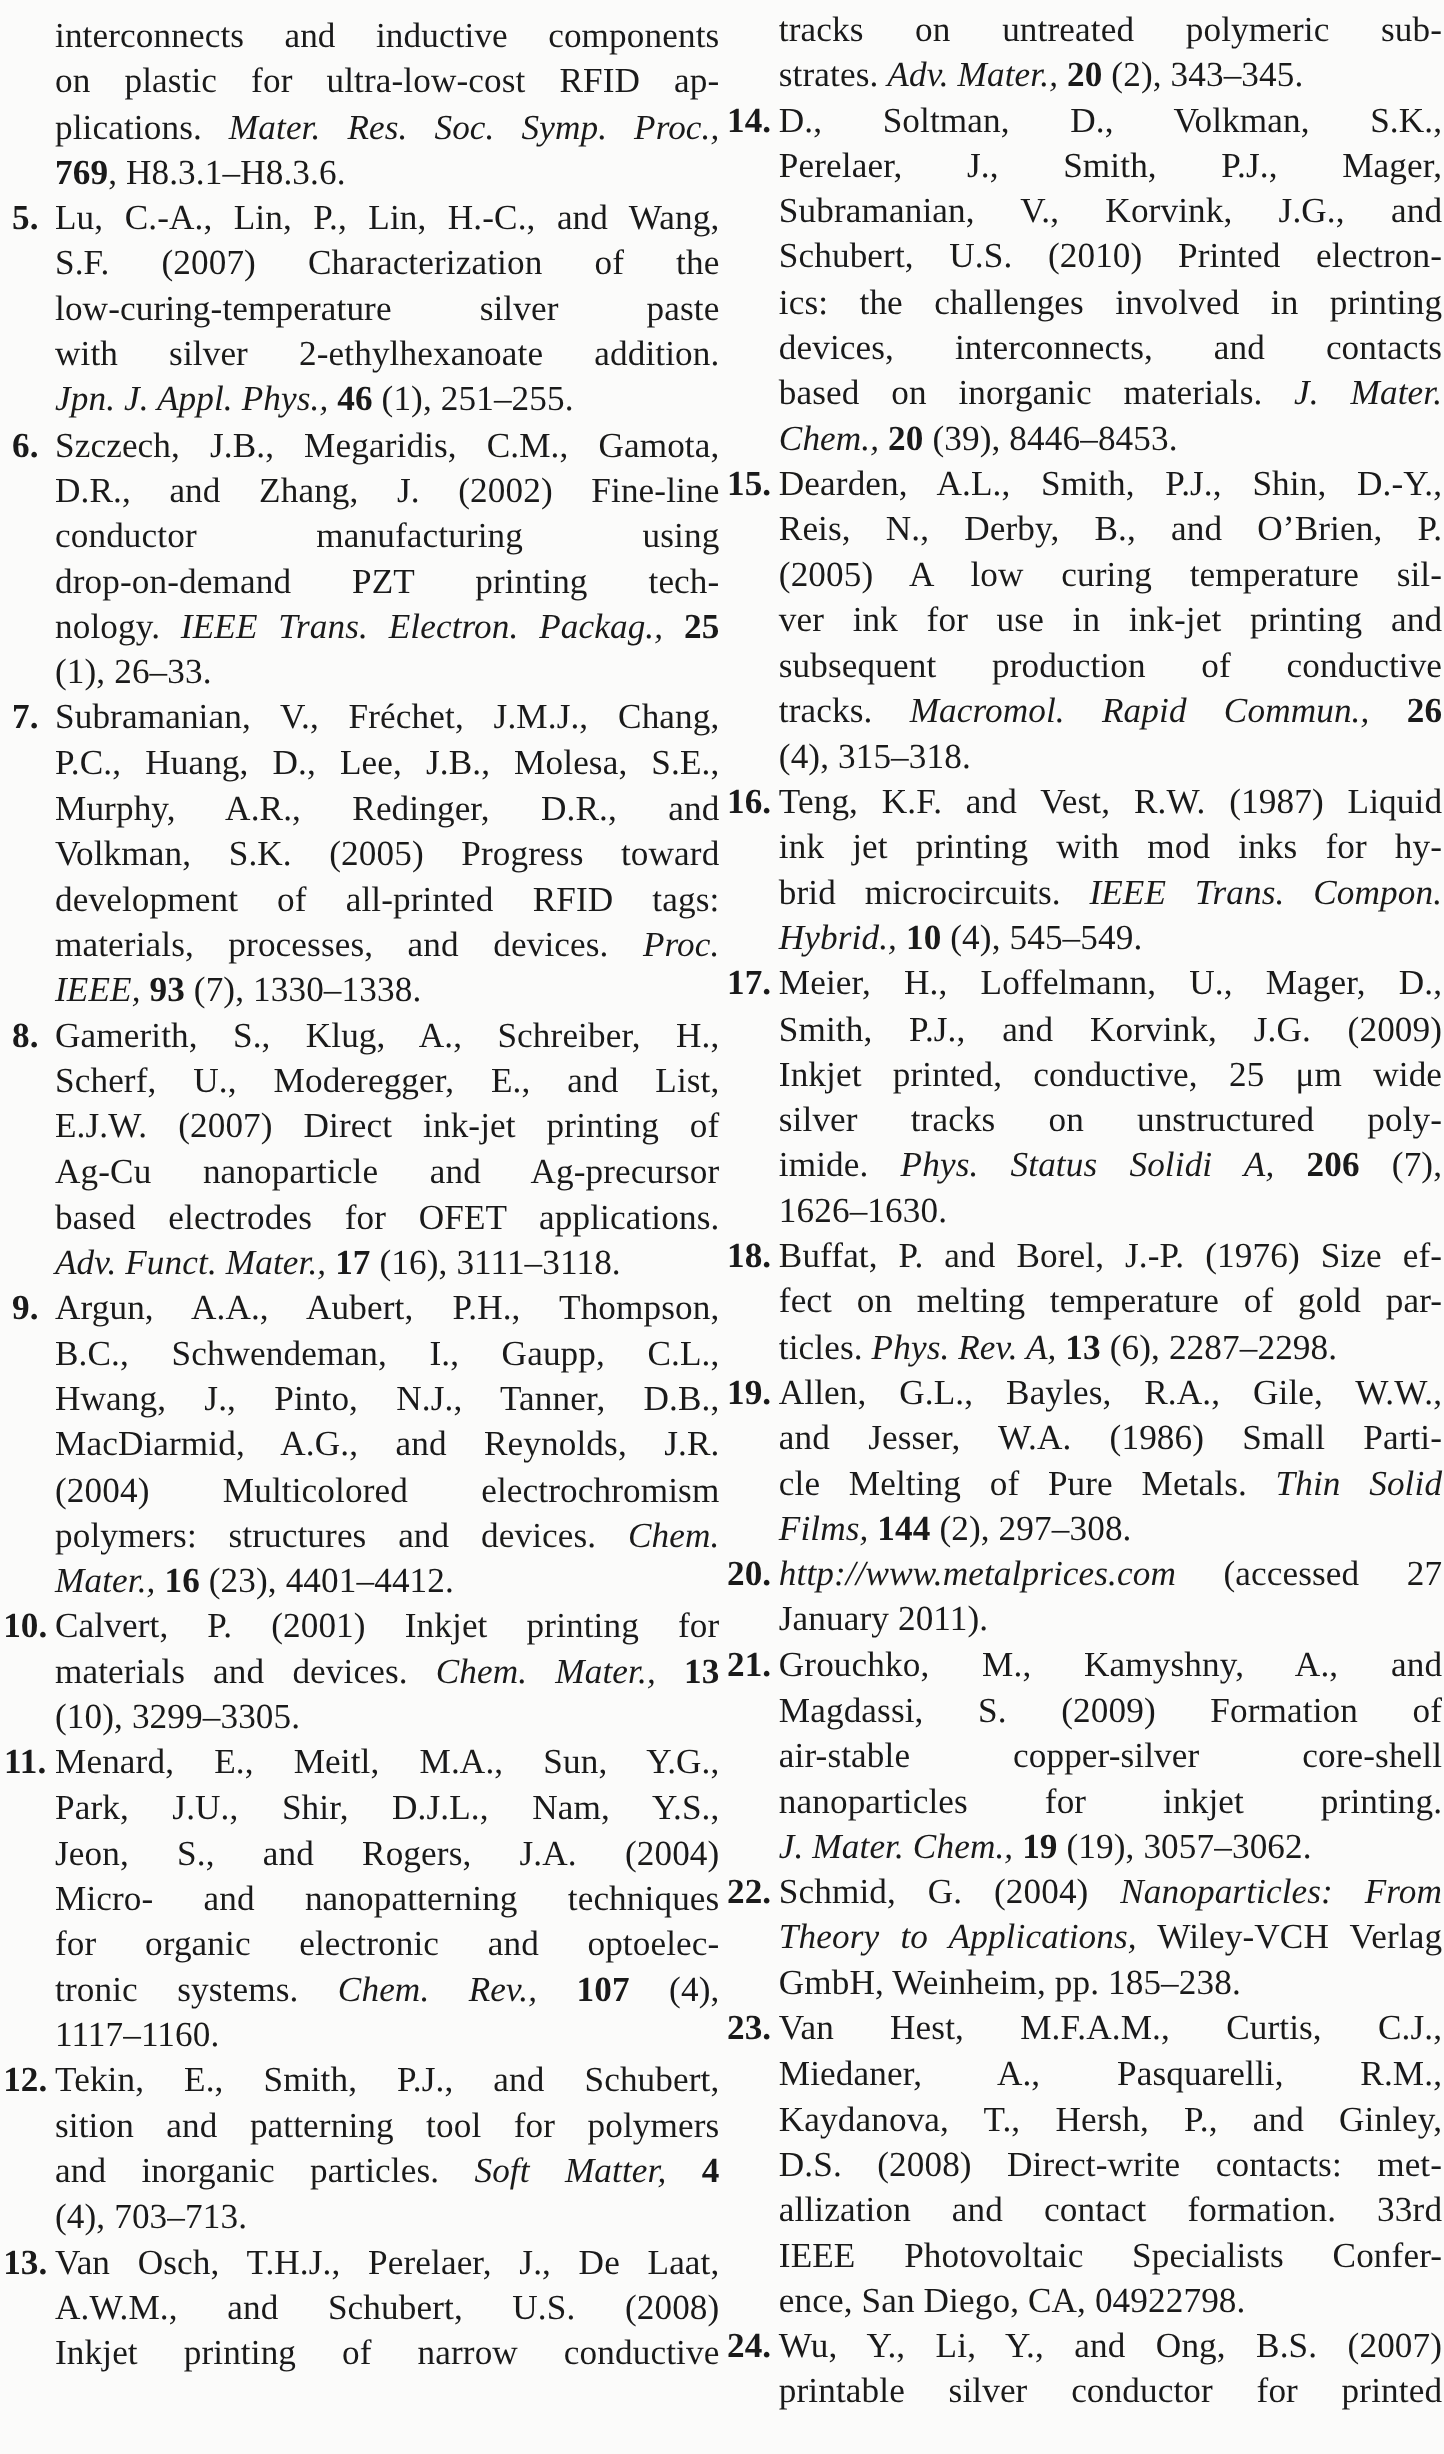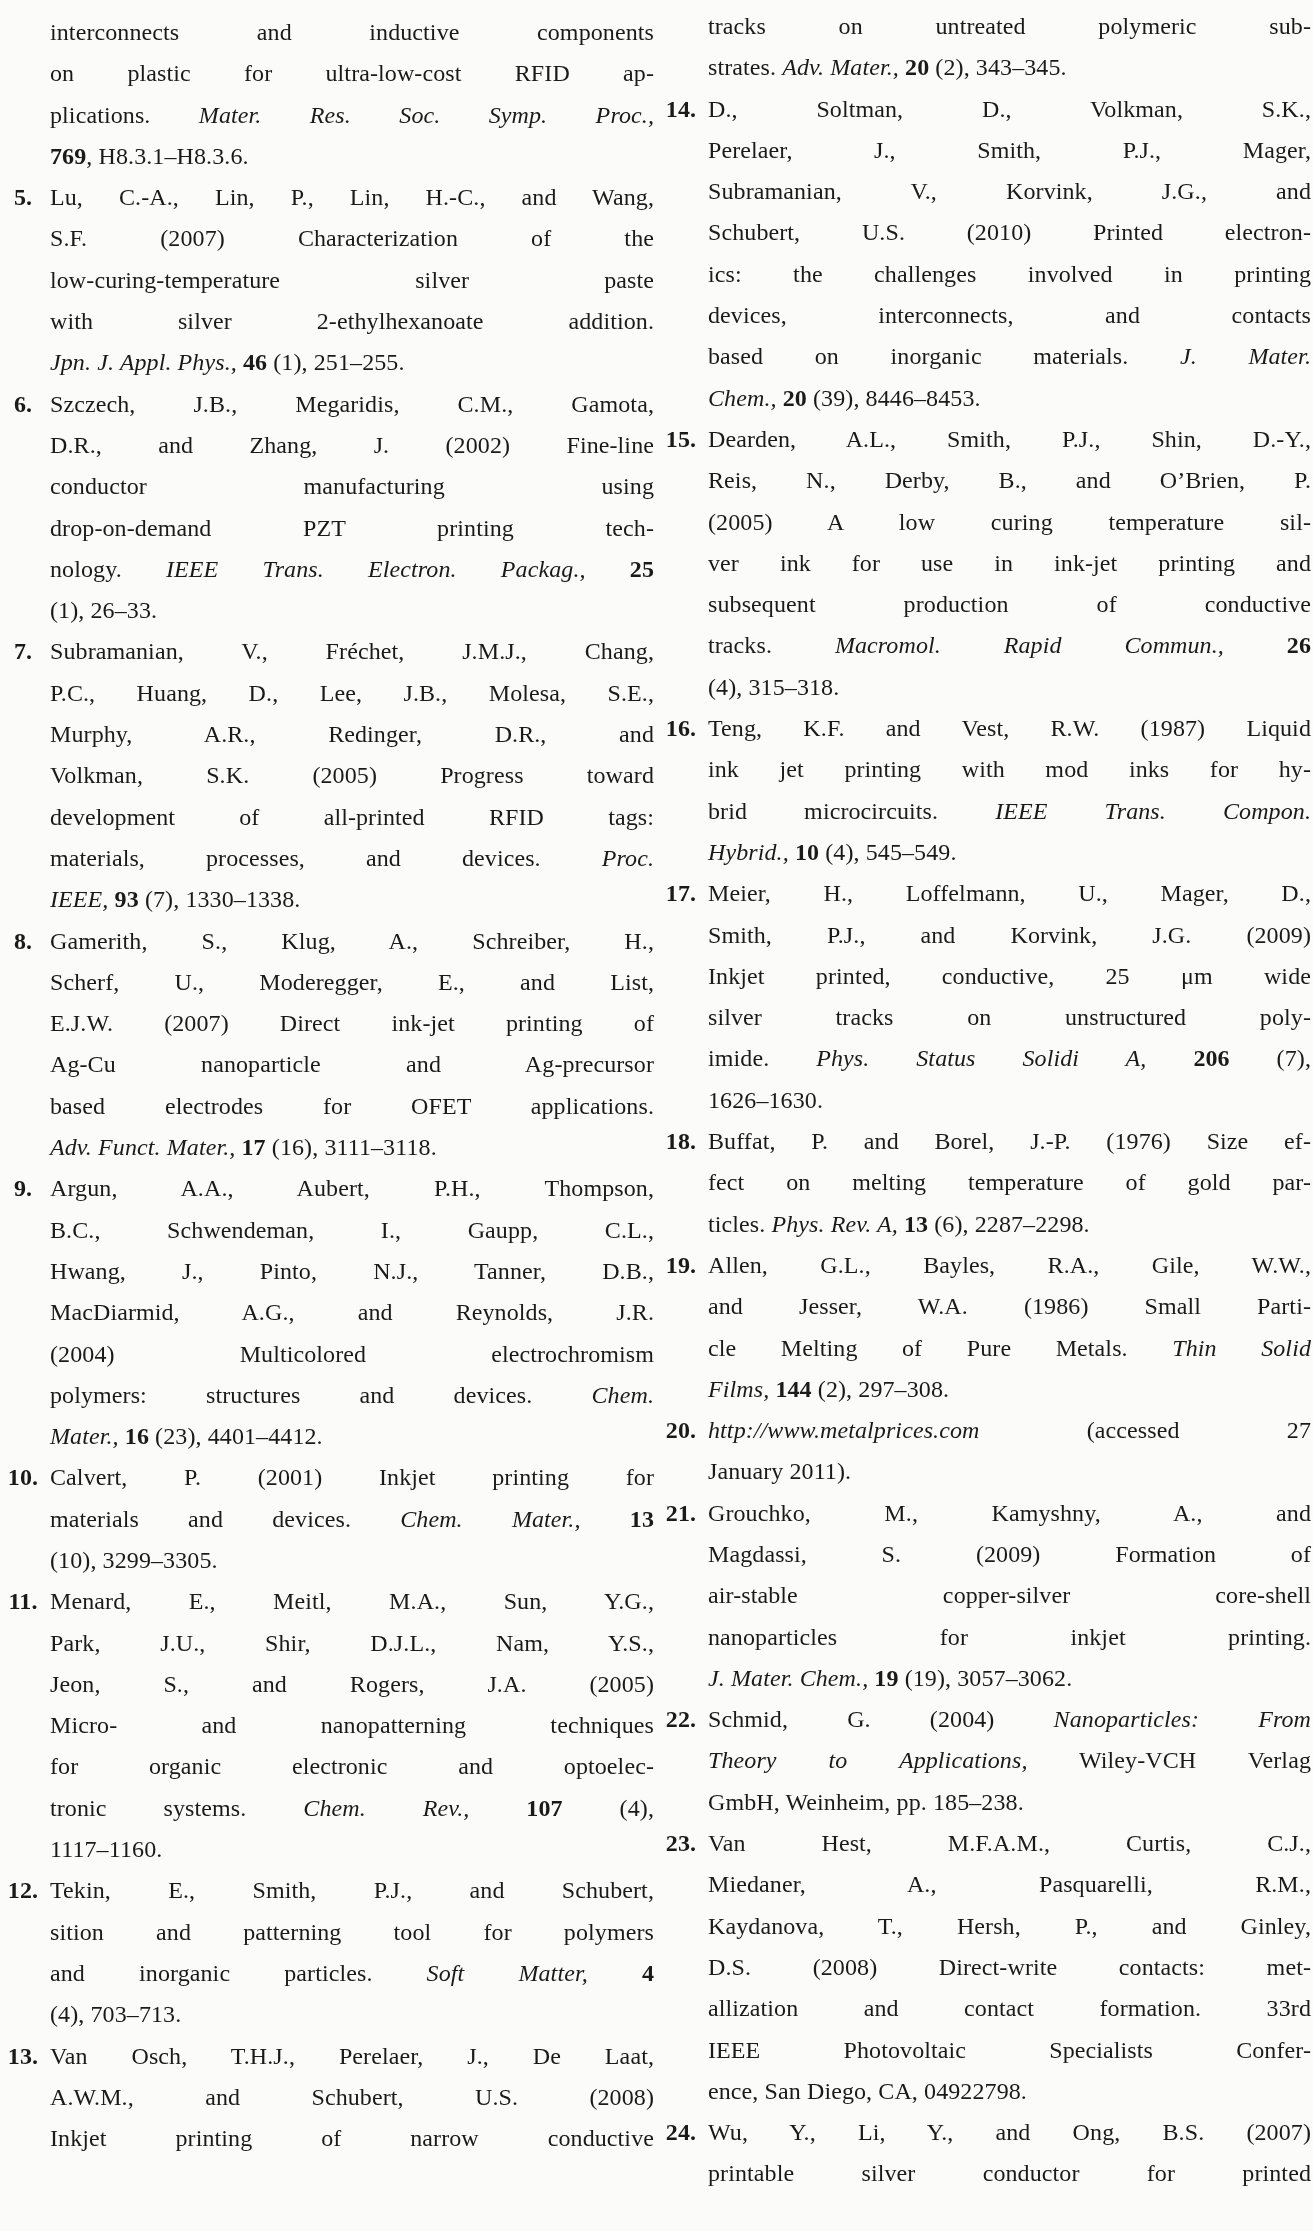--- a/index.html
+++ b/index.html
@@ -5,21 +5,21 @@
   html, body { margin: 0; padding: 0; }
   body {
     width: 1313px; height: 2231px;
     background: #f4f4f2;
     font-family: "Liberation Serif", "DejaVu Serif", serif;
   }
   .page {
     position: relative;
     width: 1313px; height: 2231px;
     overflow: hidden;
-    font-size: 24px;
+    font-size: 32px;
     line-height: 41.3px;
     letter-spacing: 0.1px;
   }
   .col { position: absolute; }
   .col-left  { left: 2px;   top: 12px; width: 652px; }
   .col-right { left: 660px; top: 6px;  width: 651px; }
   .ref { display: flex; align-items: flex-start; }
   .num {
     flex: 0 0 42px;
     text-align: center;
@@ -108,21 +108,21 @@
           <div class="line j"><span>Calvert, P. (2001) Inkjet printing for</span></div>
           <div class="line j"><span>materials and devices. </span><span class="i">Chem. Mater.,</span><span> </span><span class="b">13</span></div>
           <div class="line"><span>(10), 3299–3305.</span></div>
         </div>
       </div>
       <div class="ref">
         <div class="num">11.</div>
         <div class="body">
           <div class="line j"><span>Menard, E., Meitl, M.A., Sun, Y.G.,</span></div>
           <div class="line j"><span>Park, J.U., Shir, D.J.L., Nam, Y.S.,</span></div>
-          <div class="line j"><span>Jeon, S., and Rogers, J.A. (2005)</span></div>
+          <div class="line j"><span>Jeon, S., and Rogers, J.A. (2004)</span></div>
           <div class="line j"><span>Micro- and nanopatterning techniques</span></div>
           <div class="line j"><span>for organic electronic and optoelec-</span></div>
           <div class="line j"><span>tronic systems. </span><span class="i">Chem. Rev.,</span><span> </span><span class="b">107</span><span> (4),</span></div>
           <div class="line"><span>1117–1160.</span></div>
         </div>
       </div>
       <div class="ref">
         <div class="num">12.</div>
         <div class="body">
           <div class="line j"><span>Tekin, E., Smith, P.J., and Schubert,</span></div>

